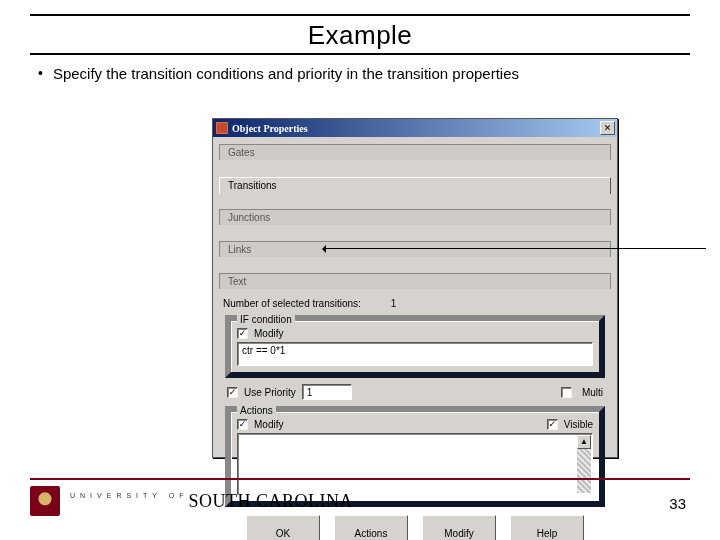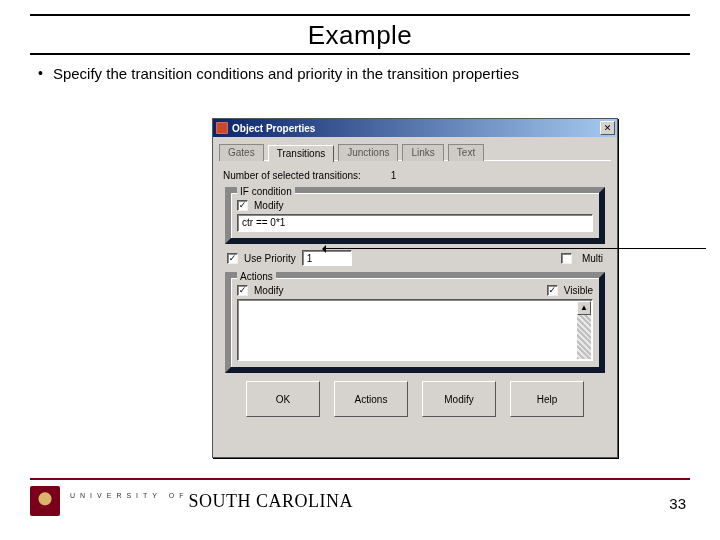--- a/index.html
+++ b/index.html
@@ -47,42 +47,44 @@
     font-size: 10px;
     color: #000;
   }
   .titlebar {
     height: 18px;
     background: linear-gradient(to right, #0a246a, #a6caf0);
     color: #fff;
     display: flex;
     align-items: center;
     padding: 0 2px 0 3px;
+    font-family: Liberation Serif, serif;
   }
   .titlebar .tb-icon {
     width: 12px; height: 12px;
     background: #c8492c;
     border: 1px solid #fff3;
     margin-right: 4px;
     border-radius: 1px;
   }
   .titlebar .tb-title { flex: 1; font-size: 10px; font-weight: bold; }
   .tb-close {
     width: 15px; height: 14px;
     background: #d6d3ce;
     border: 1px solid #fff;
     border-right-color: #555; border-bottom-color: #555;
     font-size: 9px; line-height: 12px;
     text-align: center;
     color: #000;
   }
   .tabs {
     display: flex;
-    gap: 4px;
+    gap: 16px;
     margin: 6px 6px 0 6px;
+    flex-direction: column;
   }
   .tab {
     padding: 2px 8px 2px 8px;
     font-size: 10px;
     border: 1px solid #888;
     border-bottom: none;
     background: #d6d3ce;
     position: relative;
     top: 1px;
   }
@@ -125,21 +127,21 @@
     box-shadow: inset 1px 1px 0 #888;
     display: inline-flex; align-items: center; justify-content: center;
     font-size: 9px; line-height: 9px;
   }
   .textbox {
     background: #fff;
     border: 1px solid #555;
     border-top-color: #555; border-left-color: #555;
     border-right-color: #fff; border-bottom-color: #fff;
     box-shadow: inset 1px 1px 0 #888;
-    height: 18px;
+    height: 24px;
     width: 100%;
     padding: 2px 4px;
     font-size: 10px;
   }
   .textbox.small { width: 50px; height: 16px; }
   .textarea {
     background: #fff;
     border: 1px solid #555;
     border-top-color: #555; border-left-color: #555;
     border-right-color: #fff; border-bottom-color: #fff;

